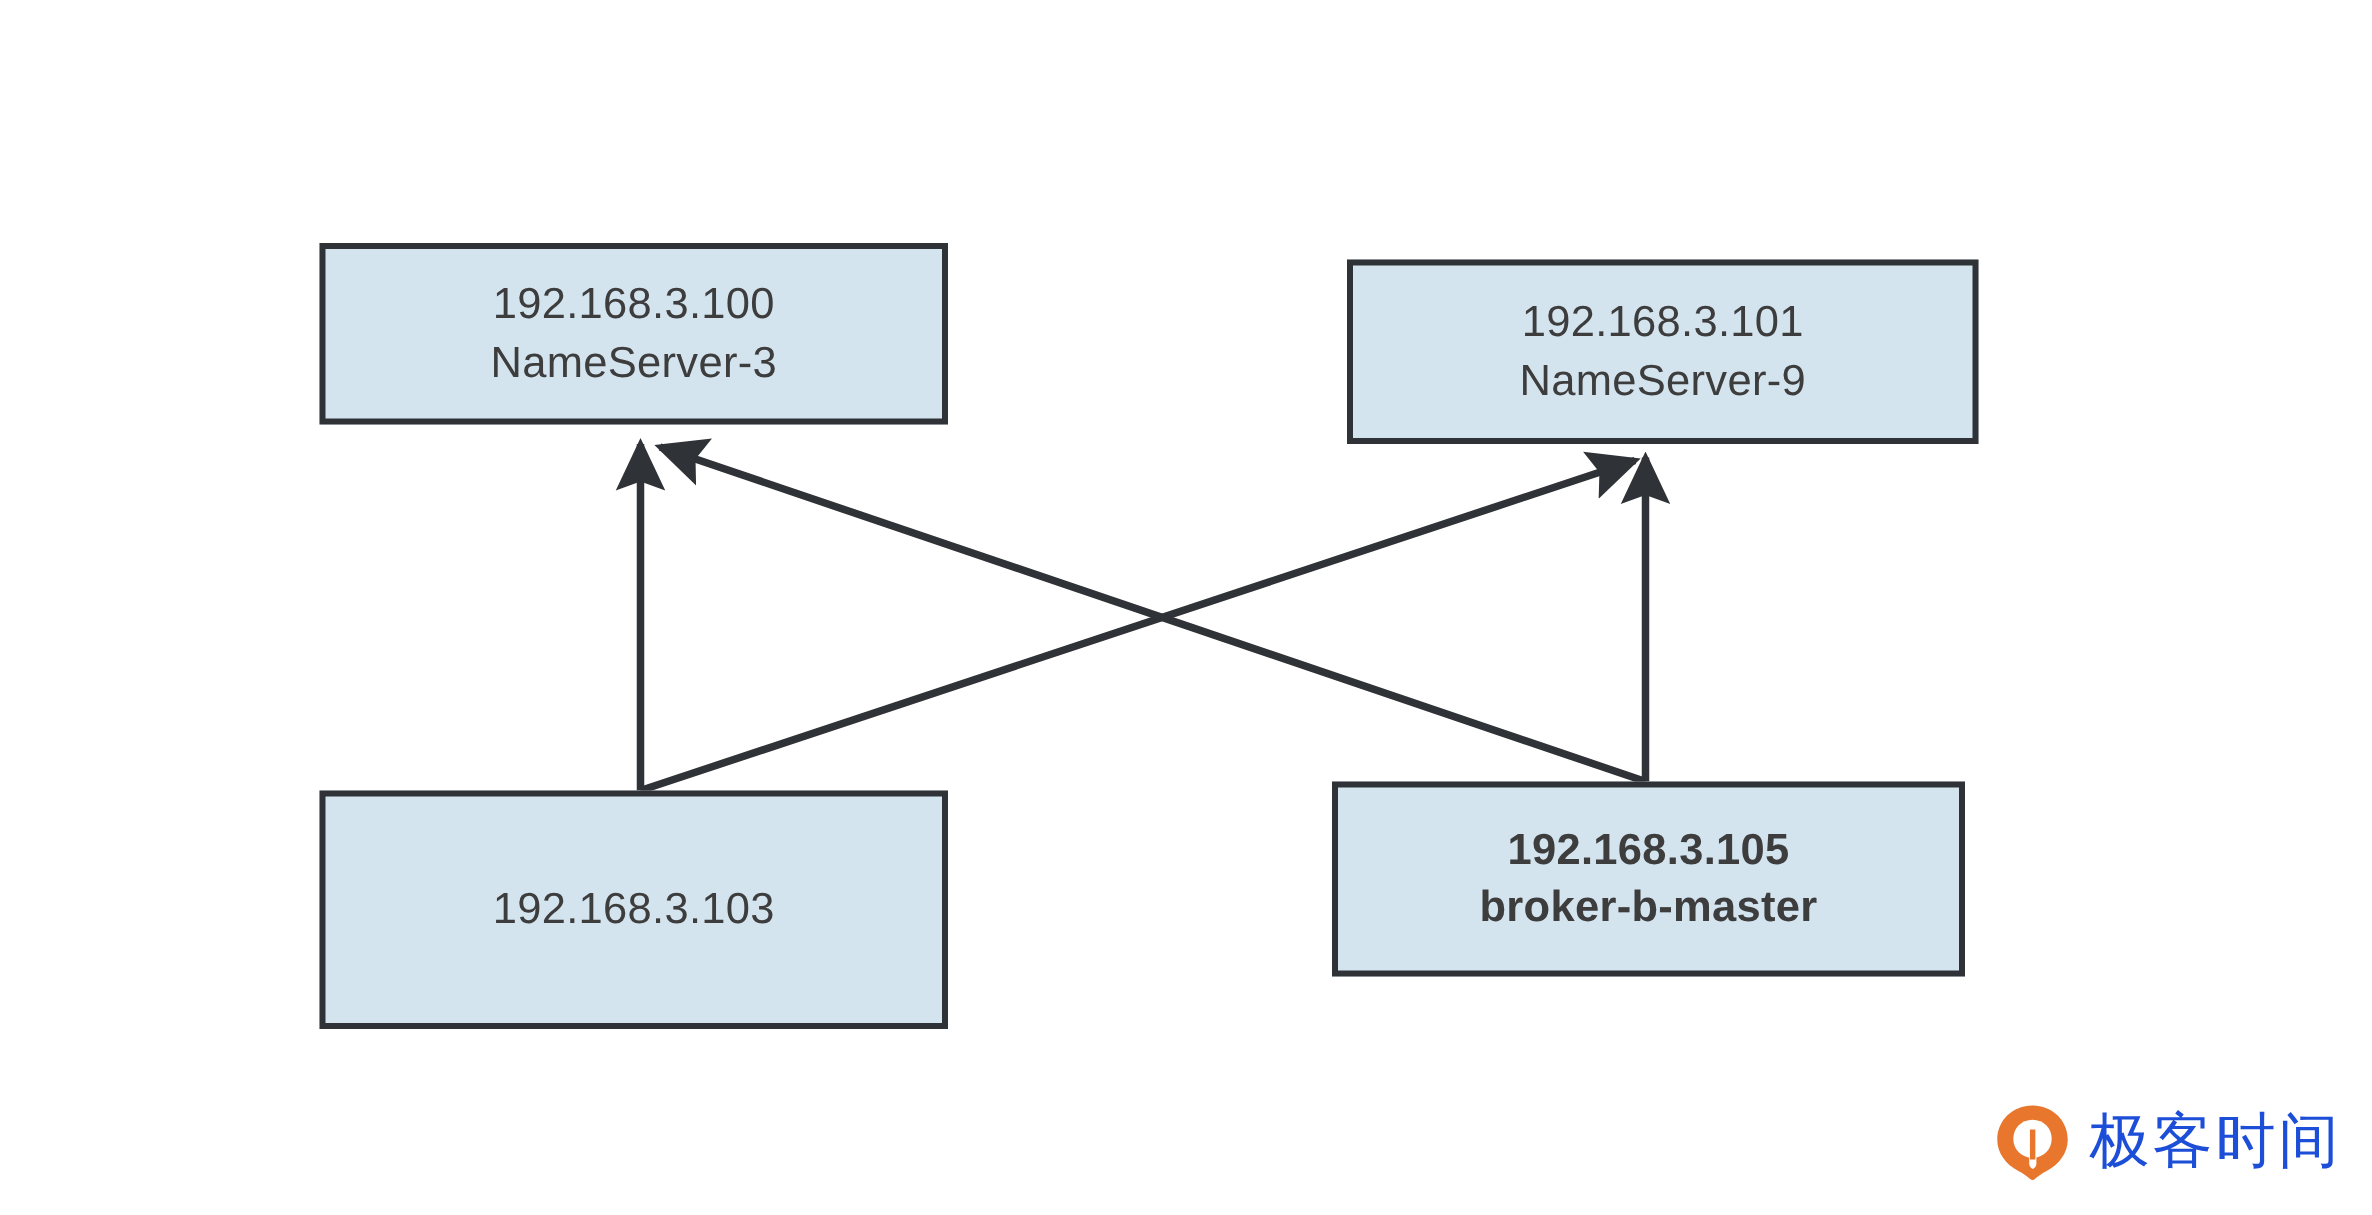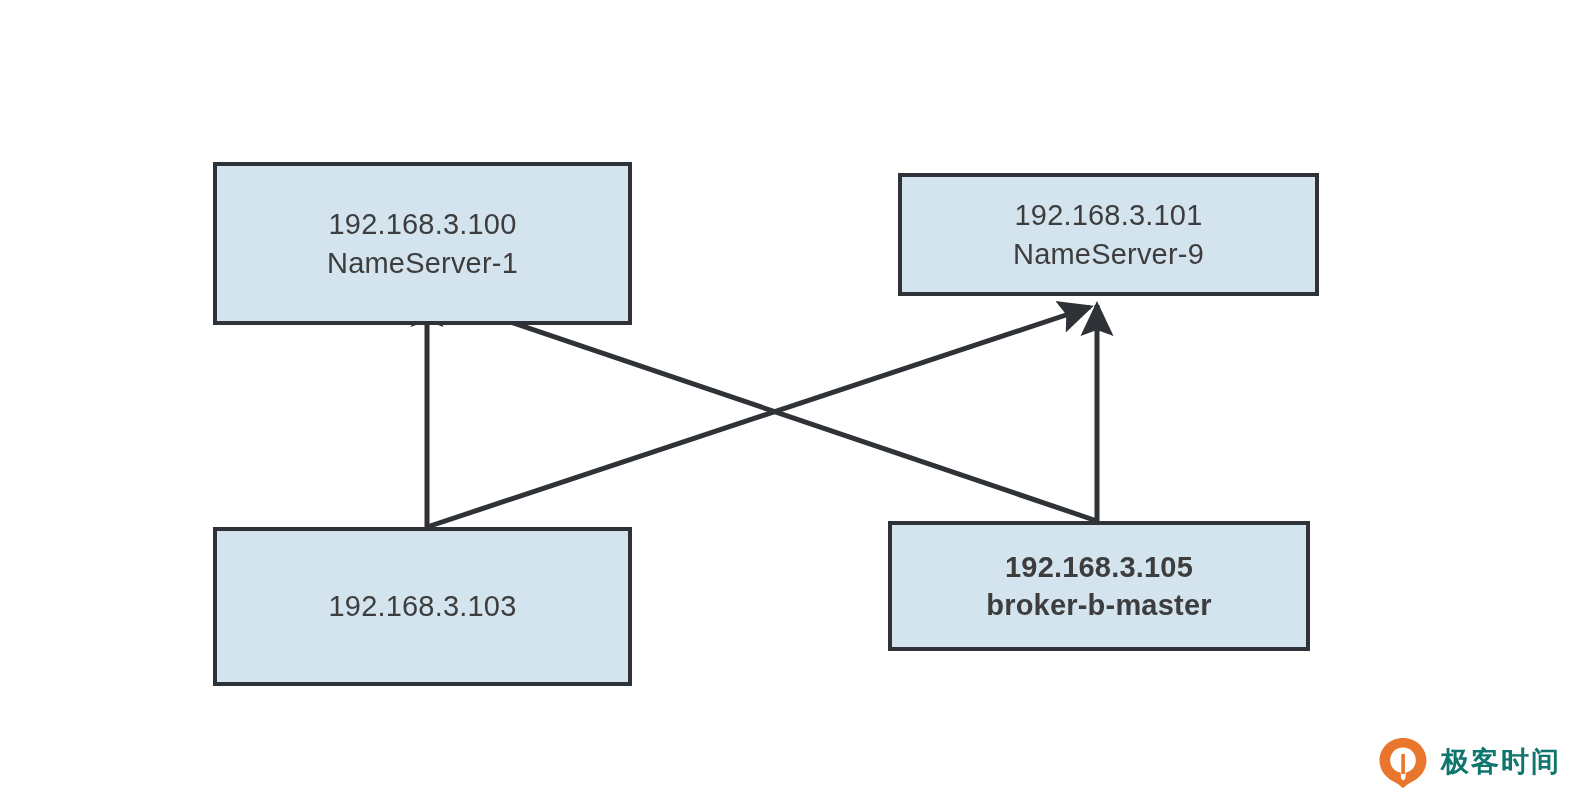--- a/index.html
+++ b/index.html
@@ -39,43 +39,43 @@
     justify-content: center;
     color: #3d3d3d;
     font-size: 29px;
     line-height: 1.32;
     letter-spacing: 0.2px;
     z-index: 3;
   }
   .node-line {
     white-space: nowrap;
   }
-  #node-nameserver-1 { left: 213px; top: 162px; width: 419px; height: 163px; }
+  #node-nameserver-1 { left: 213px; top: 162px; width: 419px; height: 121px; }
   #node-nameserver-2 { left: 888px; top: 173px; width: 421px; height: 123px; margin-left: 10px; }
   #node-broker-a     { left: 213px; top: 527px; width: 419px; height: 159px; }
   #node-broker-b     { left: 888px; top: 521px; width: 422px; height: 130px; font-weight: bold; }
 
   .watermark {
     position: absolute;
     right: 20px;
     bottom: 22px;
     display: flex;
     align-items: center;
     gap: 12px;
     z-index: 5;
   }
   .watermark-mark {
     width: 52px;
     height: 52px;
     position: relative;
   }
   .watermark-text {
-    font-size: 28px;
-    color: #0f766e;
-    font-weight: bold;
+    font-size: 40px;
+    color: #1d4ed8;
+    font-weight: normal;
     letter-spacing: 2px;
     font-family: "DejaVu Sans", "Liberation Sans", sans-serif;
   }
 </style>
 </head>
 <body>
 
 <div id="canvas">
 
   <svg class="diagram-svg" viewBox="0 0 1581 810" xmlns="http://www.w3.org/2000/svg">
@@ -89,21 +89,21 @@
 
     <line x1="427" y1="527" x2="1090" y2="307" stroke="#2f3236" stroke-width="5" marker-end="url(#arrowhead)"></line>
 
     <line x1="1097" y1="521" x2="440" y2="298" stroke="#2f3236" stroke-width="5" marker-end="url(#arrowhead)"></line>
 
     <line x1="1097" y1="521" x2="1097" y2="305" stroke="#2f3236" stroke-width="5" marker-end="url(#arrowhead)"></line>
   </svg>
 
   <div class="node-box" id="node-nameserver-1">
     <div class="node-line">192.168.3.100</div>
-    <div class="node-line">NameServer-1</div>
+    <div class="node-line">NameServer-3</div>
   </div>
 
   <div class="node-box" id="node-nameserver-2">
     <div class="node-line">192.168.3.101</div>
     <div class="node-line">NameServer-9</div>
   </div>
 
   <div class="node-box" id="node-broker-a">
     <div class="node-line">192.168.3.103</div>
   </div>

